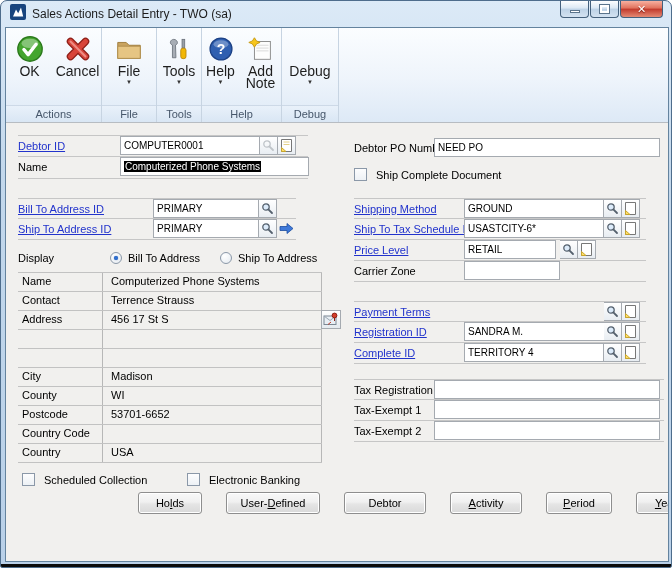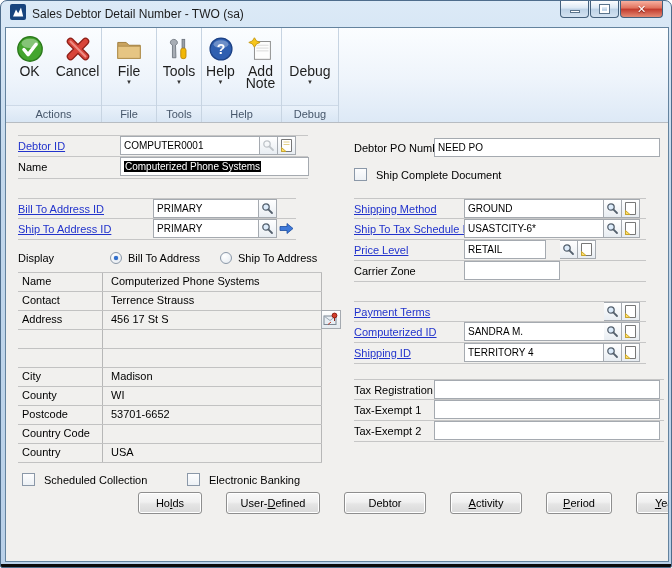--- a/index.html
+++ b/index.html
@@ -86,21 +86,21 @@
 
 <div class="win">
 
   <div class="titlebar">
     <span>
       <svg width="16" height="16">
           <rect width="16" height="16" rx="2" fill="#17447e"></rect>
           <path d="M3 12.5 L6 5.5 L8.2 9.2 L11 3.5 L13.2 12.5 z" fill="#fff"></path>
         </svg>
     </span>
-    <span class="title-text">Sales Debtor Detail Number - TWO (sa)</span>
+    <span class="title-text">Sales Actions Detail Entry - TWO (sa)</span>
     <span class="controls">
       <span class="wbtn wbtn-min">
           <span class="glyph-min"></span>
         </span>
       <span class="wbtn wbtn-restore">
           <span class="glyph-restore"></span>
         </span>
       <span class="wbtn wbtn-close">
           <span class="glyph-close">✕</span>
         </span>
@@ -362,21 +362,21 @@
         </span>
       <span class="icell" style="left:268px">
           <svg width="13" height="15" viewBox="0 0 13 15">
             <path d="M1.5 1.5 h10 v12 h-10 z" fill="#fff" stroke="#777"></path>
             <path d="M1.5 9.5 v4 h4.5 z" fill="#ffe06a" stroke="#c8a52e"></path>
           </svg>
         </span>
     </div>
     <div class="row rule-b" style="left:348px;top:212px;width:292px">
       <span class="lbl link">Price Level</span>
-      <span class="fld" style="left:110px;width:82px">RETAIL</span>
+      <span class="fld" style="left:110px;width:92px">RETAIL</span>
       <span class="icell" style="left:206px">
           <svg width="13" height="13" viewBox="0 0 13 13">
             <circle cx="5" cy="5" r="3.2" fill="#dcebfa" stroke="#55616e" stroke-width="1.3"></circle>
             <line x1="7.6" y1="7.6" x2="11" y2="11" stroke="#55616e" stroke-width="1.8" stroke-linecap="round"></line>
           </svg>
         </span>
       <span class="icell" style="left:224px">
           <svg width="13" height="15" viewBox="0 0 13 15">
             <path d="M1.5 1.5 h10 v12 h-10 z" fill="#fff" stroke="#777"></path>
             <path d="M1.5 9.5 v4 h4.5 z" fill="#ffe06a" stroke="#c8a52e"></path>
@@ -397,37 +397,37 @@
           </svg>
         </span>
       <span class="icell" style="left:268px">
           <svg width="13" height="15" viewBox="0 0 13 15">
             <path d="M1.5 1.5 h10 v12 h-10 z" fill="#fff" stroke="#777"></path>
             <path d="M1.5 9.5 v4 h4.5 z" fill="#ffe06a" stroke="#c8a52e"></path>
           </svg>
         </span>
     </div>
     <div class="row rule-b" style="left:348px;top:294px;width:292px">
-      <span class="lbl link">Computerized ID</span>
+      <span class="lbl link">Registration ID</span>
       <span class="fld" style="left:110px;width:164px">SANDRA M.</span>
       <span class="icell" style="left:250px">
           <svg width="13" height="13" viewBox="0 0 13 13">
             <circle cx="5" cy="5" r="3.2" fill="#dcebfa" stroke="#55616e" stroke-width="1.3"></circle>
             <line x1="7.6" y1="7.6" x2="11" y2="11" stroke="#55616e" stroke-width="1.8" stroke-linecap="round"></line>
           </svg>
         </span>
       <span class="icell" style="left:268px">
           <svg width="13" height="15" viewBox="0 0 13 15">
             <path d="M1.5 1.5 h10 v12 h-10 z" fill="#fff" stroke="#777"></path>
             <path d="M1.5 9.5 v4 h4.5 z" fill="#ffe06a" stroke="#c8a52e"></path>
           </svg>
         </span>
     </div>
     <div class="row rule-b" style="left:348px;top:315px;width:292px">
-      <span class="lbl link">Shipping ID</span>
+      <span class="lbl link">Complete ID</span>
       <span class="fld" style="left:110px;width:140px">TERRITORY 4</span>
       <span class="icell" style="left:250px">
           <svg width="13" height="13" viewBox="0 0 13 13">
             <circle cx="5" cy="5" r="3.2" fill="#dcebfa" stroke="#55616e" stroke-width="1.3"></circle>
             <line x1="7.6" y1="7.6" x2="11" y2="11" stroke="#55616e" stroke-width="1.8" stroke-linecap="round"></line>
           </svg>
         </span>
       <span class="icell" style="left:268px">
           <svg width="13" height="15" viewBox="0 0 13 15">
             <path d="M1.5 1.5 h10 v12 h-10 z" fill="#fff" stroke="#777"></path>

